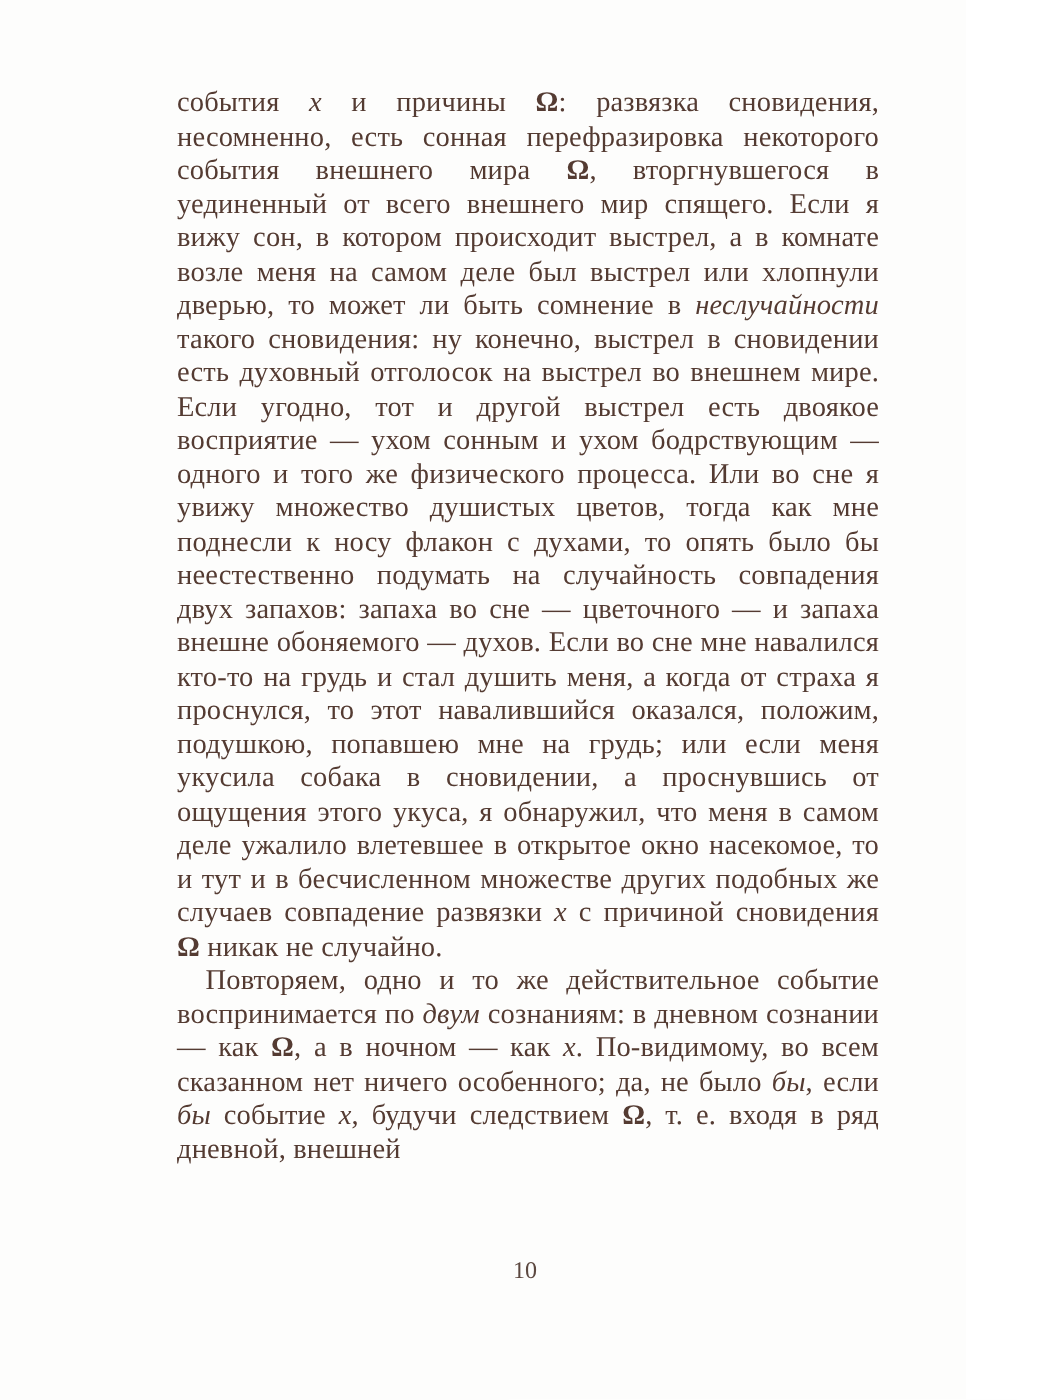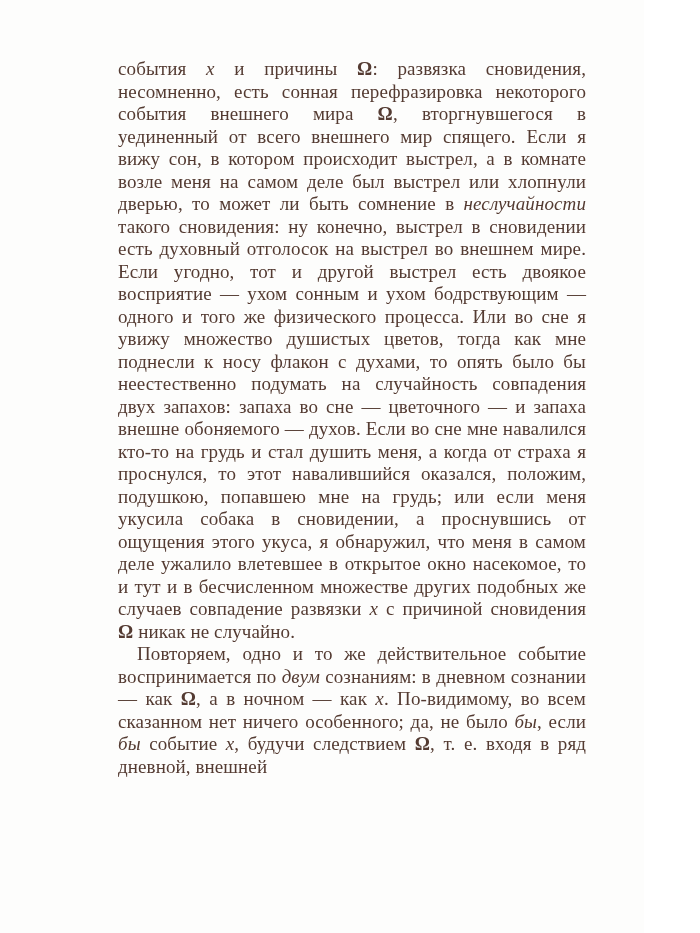--- a/index.html
+++ b/index.html
@@ -59,13 +59,14 @@
   }
 </style>
 </head>
 <body>
 
 <div class="book-page">
   <div class="text-block">
     <p><span>события </span><span class="run-i">x</span><span> и причины </span><span class="run-b">Ω</span><span>: развязка сновидения, несомненно, есть сонная перефразировка некоторого события внешнего мира </span><span class="run-b">Ω</span><span>, вторгнувшегося в уединенный от всего внешнего мир спящего. Если я вижу сон, в котором происходит выстрел, а в комнате возле меня на самом деле был выстрел или хлопнули дверью, то может ли быть сомнение в </span><span class="run-i">неслучайности</span><span> такого сновидения: ну конечно, выстрел в сновидении есть духовный отголосок на выстрел во внешнем мире. Если угодно, тот и другой выстрел есть двоякое восприятие — ухом сонным и ухом бодрствующим — одного и того же физического процесса. Или во сне я увижу множество душистых цветов, тогда как мне поднесли к носу флакон с духами, то опять было бы неестественно подумать на случайность совпадения двух запахов: запаха во сне — цветочного — и запаха внешне обоняемого — духов. Если во сне мне навалился кто-то на грудь и стал душить меня, а когда от страха я проснулся, то этот навалившийся оказался, положим, подушкою, попавшею мне на грудь; или если меня укусила собака в сновидении, а проснувшись от ощущения этого укуса, я обнаружил, что меня в самом деле ужалило влетевшее в открытое окно насекомое, то и тут и в бесчисленном множестве других подобных же случаев совпадение развязки </span><span class="run-i">x</span><span> с причиной сновидения </span><span class="run-b">Ω</span><span> никак не случайно.</span></p>
     <p class="indented"><span>Повторяем, одно и то же действительное событие воспринимается по </span><span class="run-i">двум</span><span> сознаниям: в дневном сознании — как </span><span class="run-b">Ω</span><span>, а в ночном — как </span><span class="run-i">x</span><span>. По-видимому, во всем сказанном нет ничего особенного; да, не было </span><span class="run-i">бы</span><span>, если </span><span class="run-i">бы</span><span> событие </span><span class="run-i">x</span><span>, будучи следствием </span><span class="run-b">Ω</span><span>, т. е. входя в ряд дневной, внешней</span></p>
   </div>
+  <div class="page-number">10</div>
 </div>
 
 </body></html>

